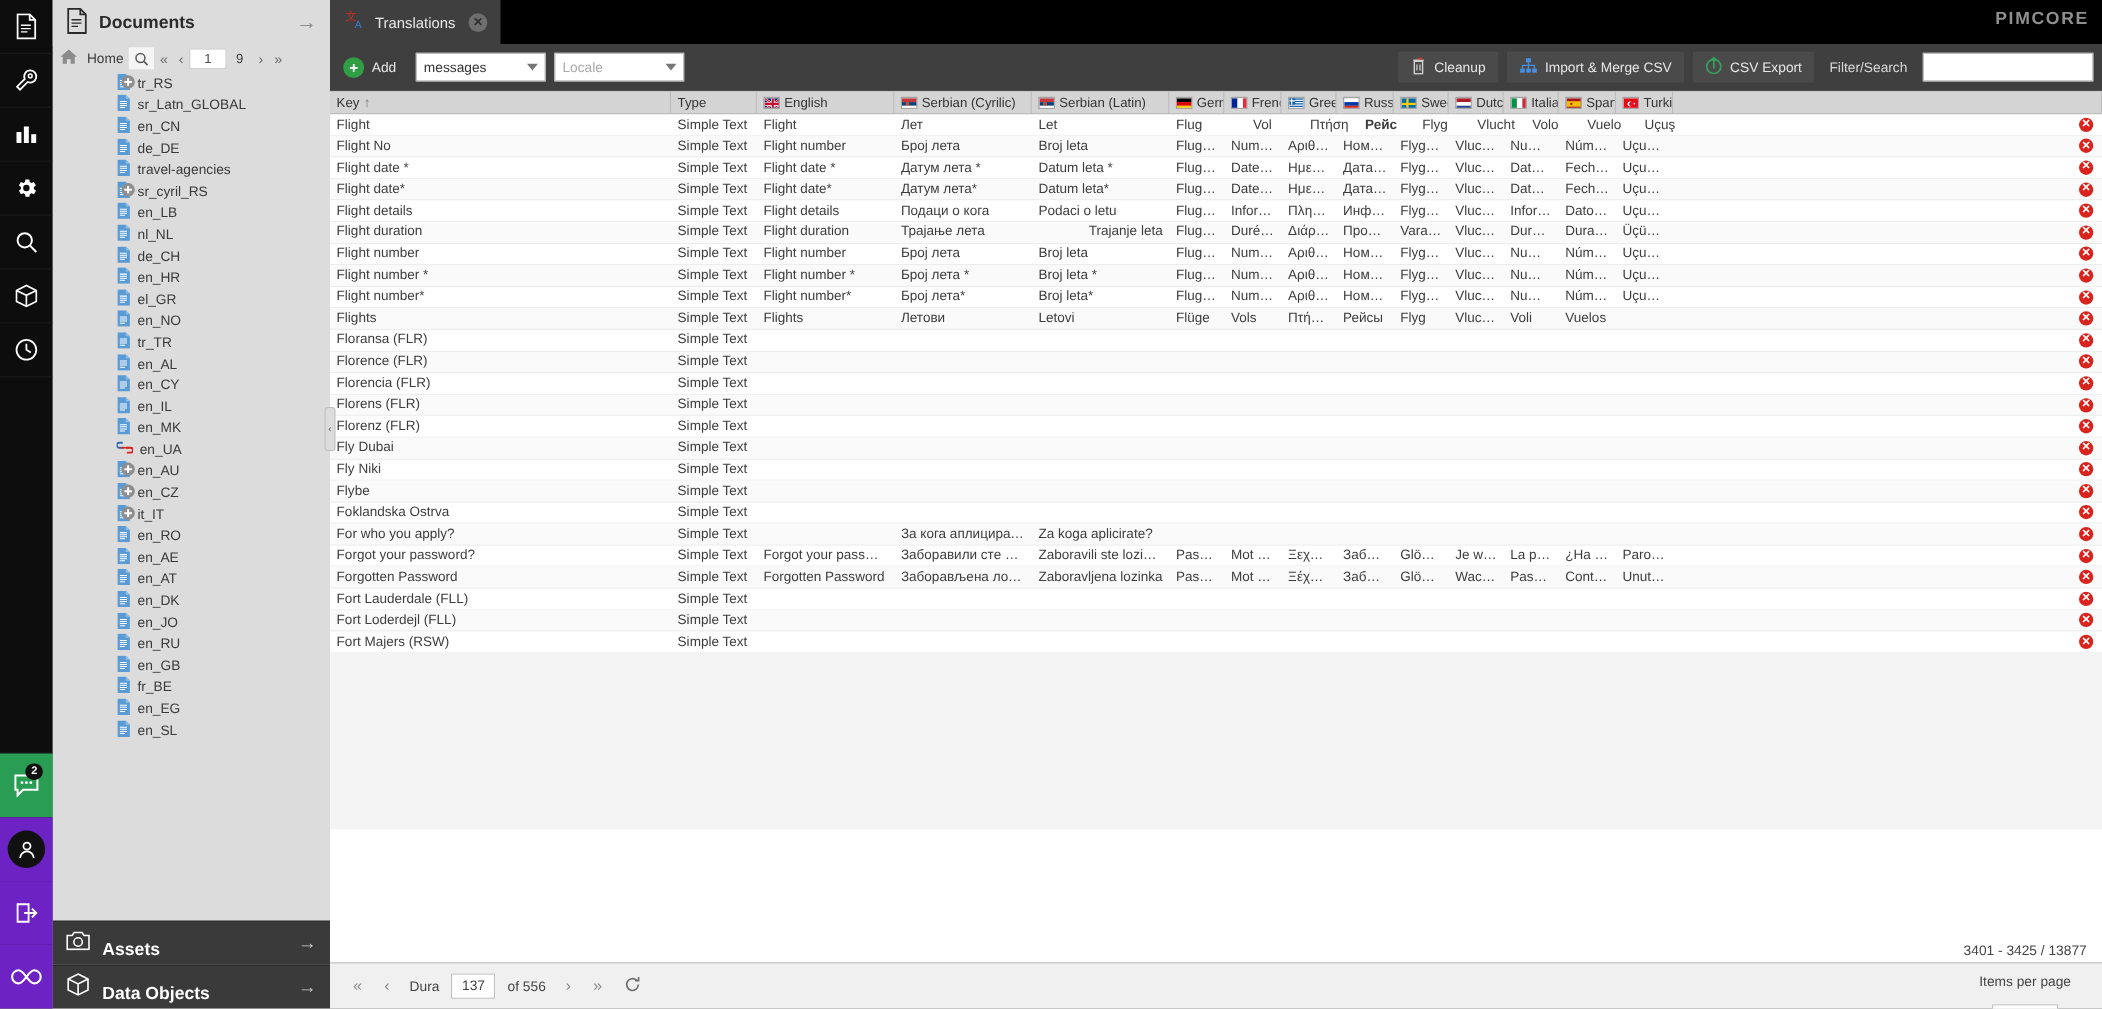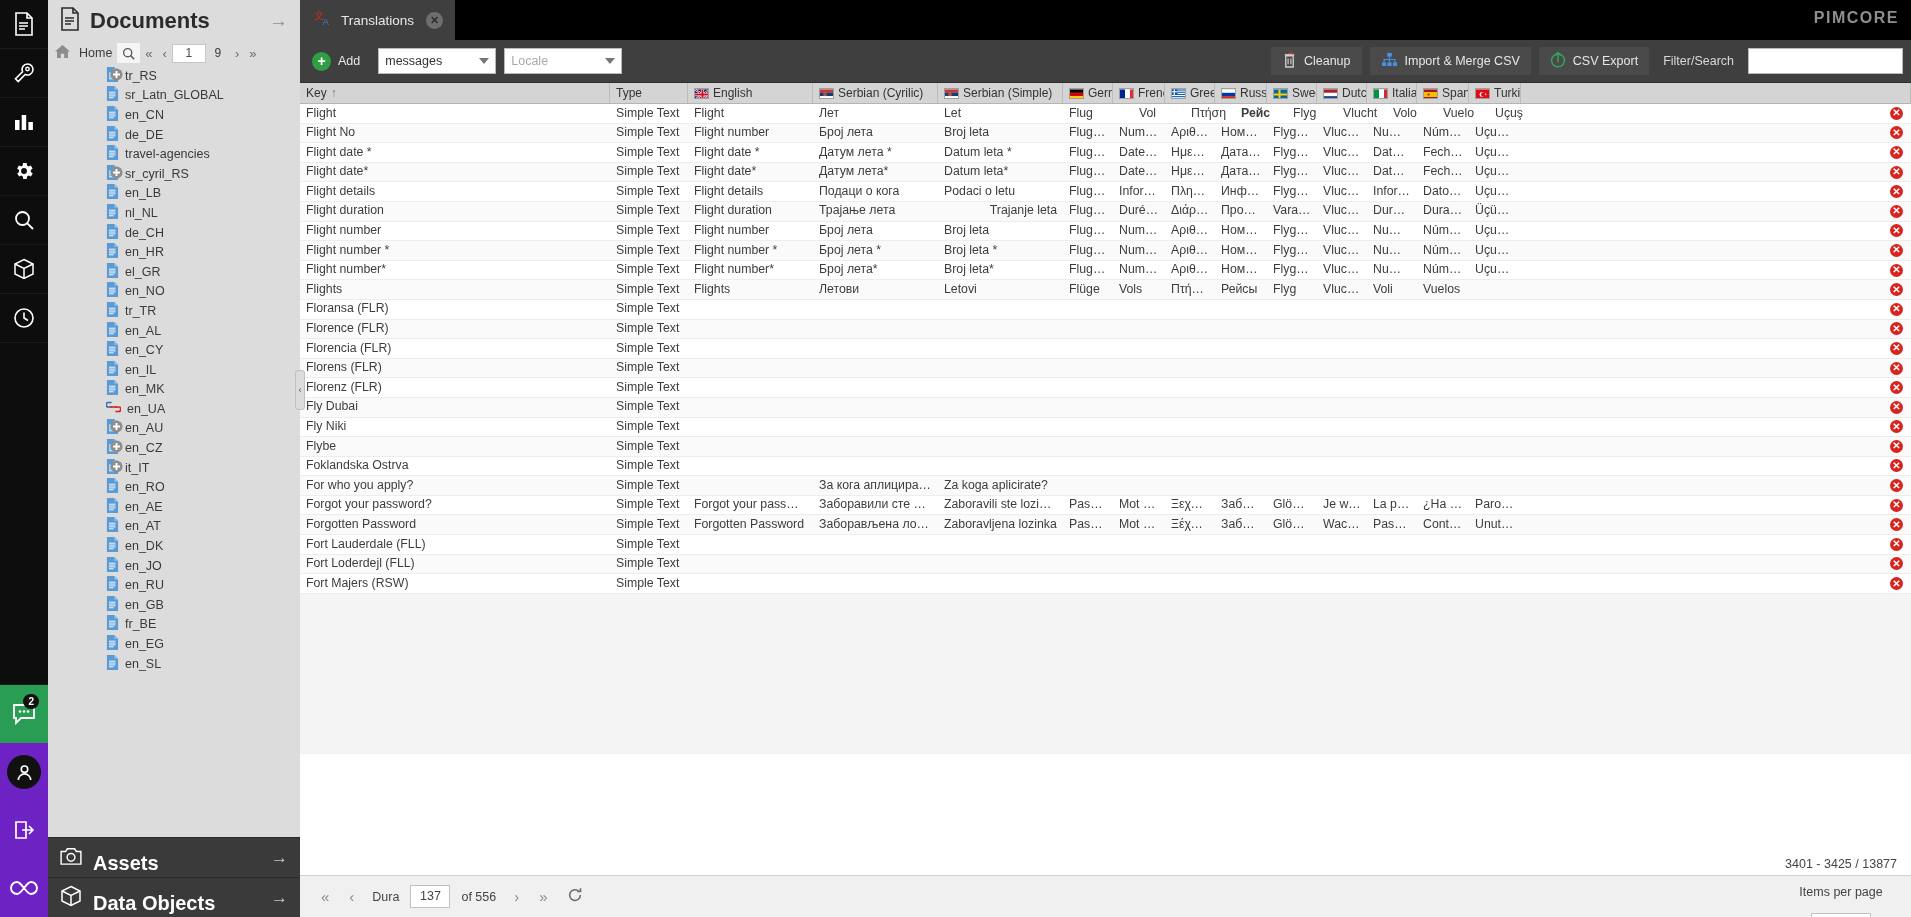--- a/index.html
+++ b/index.html
@@ -21,21 +21,21 @@
   .badge { position:absolute; right:9px; top:9px; background:#111; color:#fff;
     border-radius:9px; font-size:10px; padding:1px 5px; font-weight:bold; line-height:13px;}
   .avatar-circle{width:34px;height:34px;border-radius:50%;background:#111;
     display:flex;align-items:center;justify-content:center;}
 
   
   .docpanel { width:252px; background:#dcdcdc; flex-shrink:0; position:relative;
      display:flex; flex-direction:column; }
   .panel-head { height:42px; background:#dcdcdc; display:flex; align-items:center;
      padding:0 12px; gap:10px; }
-  .panel-head .title { font-size:22px; font-weight:bold; color:#2b2b2b; flex:1; }
+  .panel-head .title { font-size:16px; font-weight:bold; color:#2b2b2b; flex:1; }
   .panel-head .arrow { color:#8c8c8c; font-size:19px; }
 
   .tree-toolbar { height:22px; display:flex; align-items:center; gap:0px;
      font-size:12px; color:#4a4a4a; padding-left:6px; }
   .tree-toolbar .home { margin-right:3px; }
   .tt-btn { padding:0 5px; height:20px; display:flex; align-items:center;
      justify-content:center; color:#6b6b6b; font-size:13px; cursor:pointer; }
   .tt-btn.active { background:#f5f5f5; }
   .tt-num { background:#fff; border:1px solid #c6c6c6; width:34px; height:19px;
      text-align:center; font-size:12px; line-height:17px; }
@@ -47,21 +47,21 @@
   .tnode .plus { position:absolute; left:62px; }
   .tnode .dicon { margin-right:6px; }
   .tnode-label{white-space:nowrap;}
 
   .collapse-handle{position:absolute; right:-5px; top:370px; width:10px;height:40px;
     background:#dcdcdc;border:1px solid #c0c0c0;border-radius:3px;display:flex;
     align-items:center;justify-content:center;font-size:9px;color:#555;z-index:5;}
 
   .panel-sec { height:40px; background:#3a3a3a; display:flex; align-items:center;
      padding:0 12px; gap:11px; color:#fff; border-top:1px solid #2b2b2b; cursor:pointer;}
-  .panel-sec .title { font-size:20px; font-weight:bold; flex:1;margin-top:12px; }
+  .panel-sec .title { font-size:16px; font-weight:bold; flex:1;margin-top:12px; }
   .panel-sec .arrow { color:#c9c9c9; font-size:17px; }
 
   
   .main { flex:1; background:#3f3f3f; display:flex; flex-direction:column;
     min-width:0; position:relative;}
   .tabbar { height:40px; background:#000; display:flex; align-items:flex-end; position:relative;}
   .tab { height:40px; background:#3f3f3f; display:flex; align-items:center; gap:8px;
      padding:0 12px 0 14px; color:#e8e8e8; font-size:13.5px; cursor:pointer;}
   .tab .x { width:17px;height:17px;border-radius:50%;background:#6e6e6e;color:#2e2e2e;
      display:flex;align-items:center;justify-content:center;font-size:11px;font-weight:bold;
@@ -638,21 +638,21 @@
               </svg></span>
             <span>Serbian (Cyrilic)</span>
           </div>
           <div class="gh" style="width: 125px;">
             <span class="flag"><svg viewBox="0 0 60 40" width="15" height="11">
                 <rect width="60" height="13.3" fill="#C6363C"></rect>
                 <rect y="13.3" width="60" height="13.3" fill="#0C4076"></rect>
                 <rect y="26.6" width="60" height="13.4" fill="#fff"></rect>
                 <circle cx="20" cy="20" r="6" fill="#C6363C" stroke="#EDB92E" stroke-width="1.4"></circle>
               </svg></span>
-            <span>Serbian (Simple)</span>
+            <span>Serbian (Latin)</span>
           </div>
           <div class="gh" style="width: 50px;">
             <span class="flag"><svg viewBox="0 0 60 40" width="15" height="11">
                 <rect width="60" height="13.3" fill="#000"></rect>
                 <rect y="13.3" width="60" height="13.3" fill="#D00"></rect>
                 <rect y="26.6" width="60" height="13.4" fill="#FFCE00"></rect>
               </svg></span>
             <span>German</span>
           </div>
           <div class="gh" style="width: 52px;">

